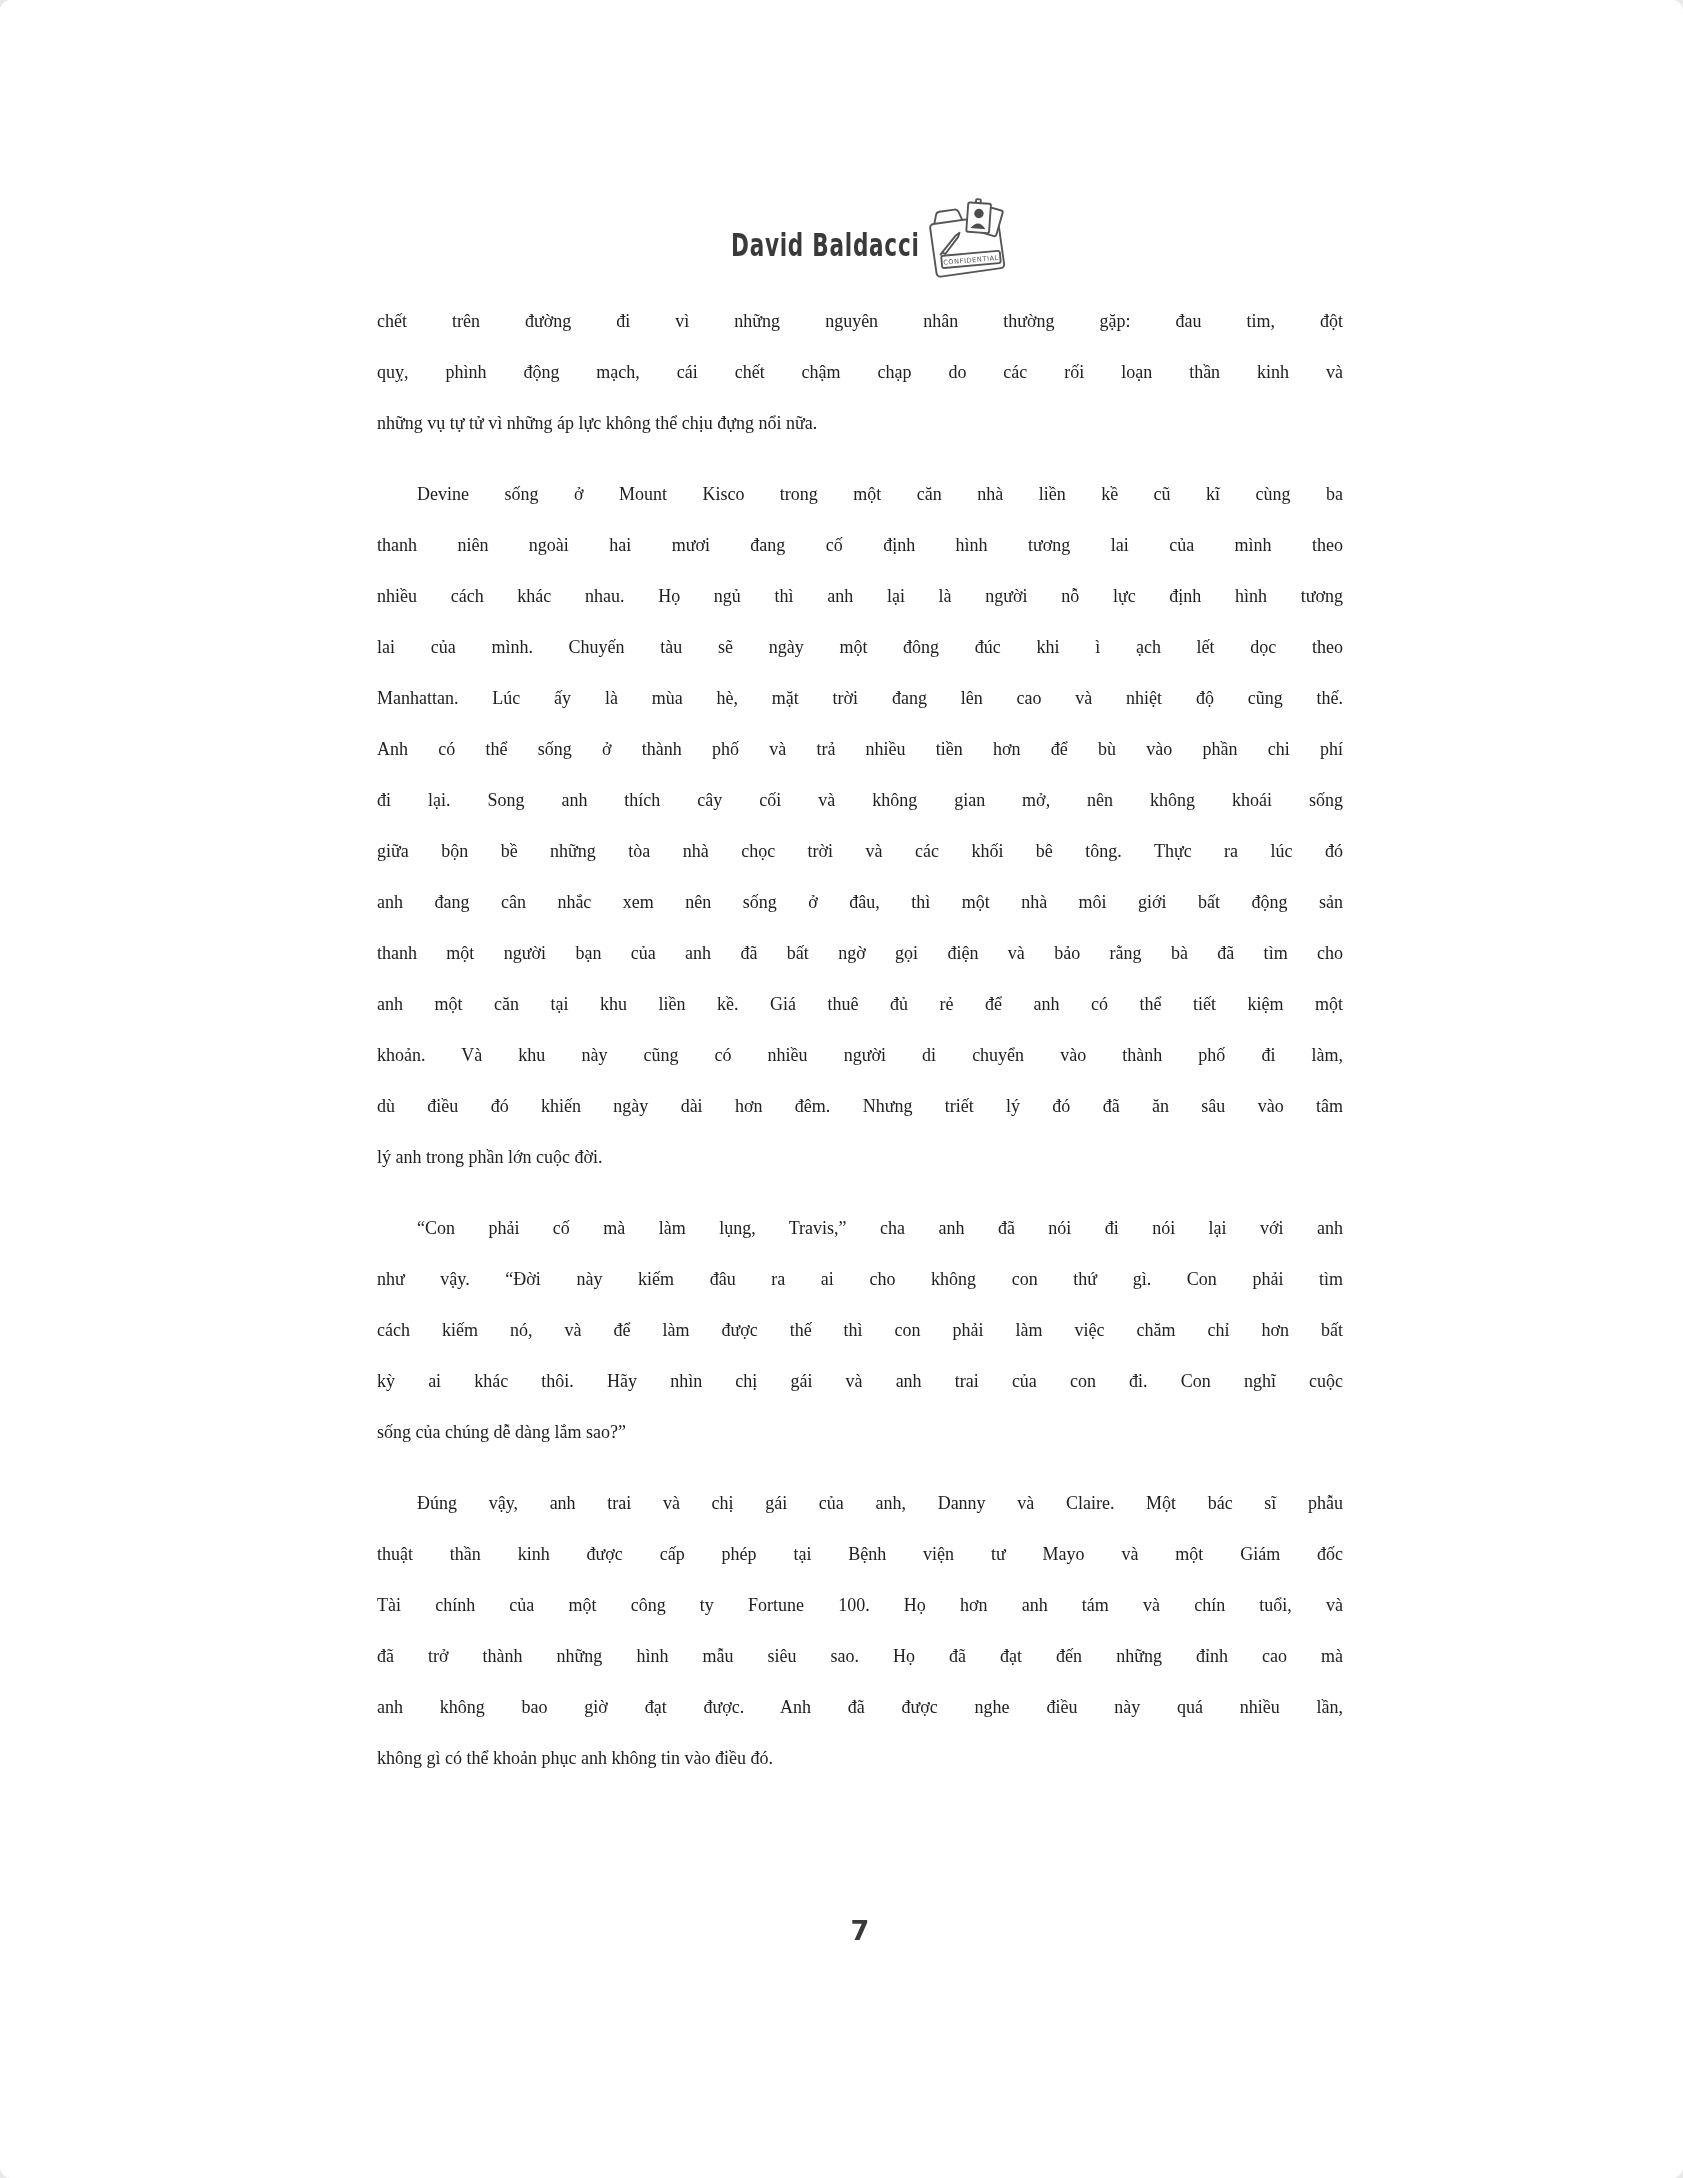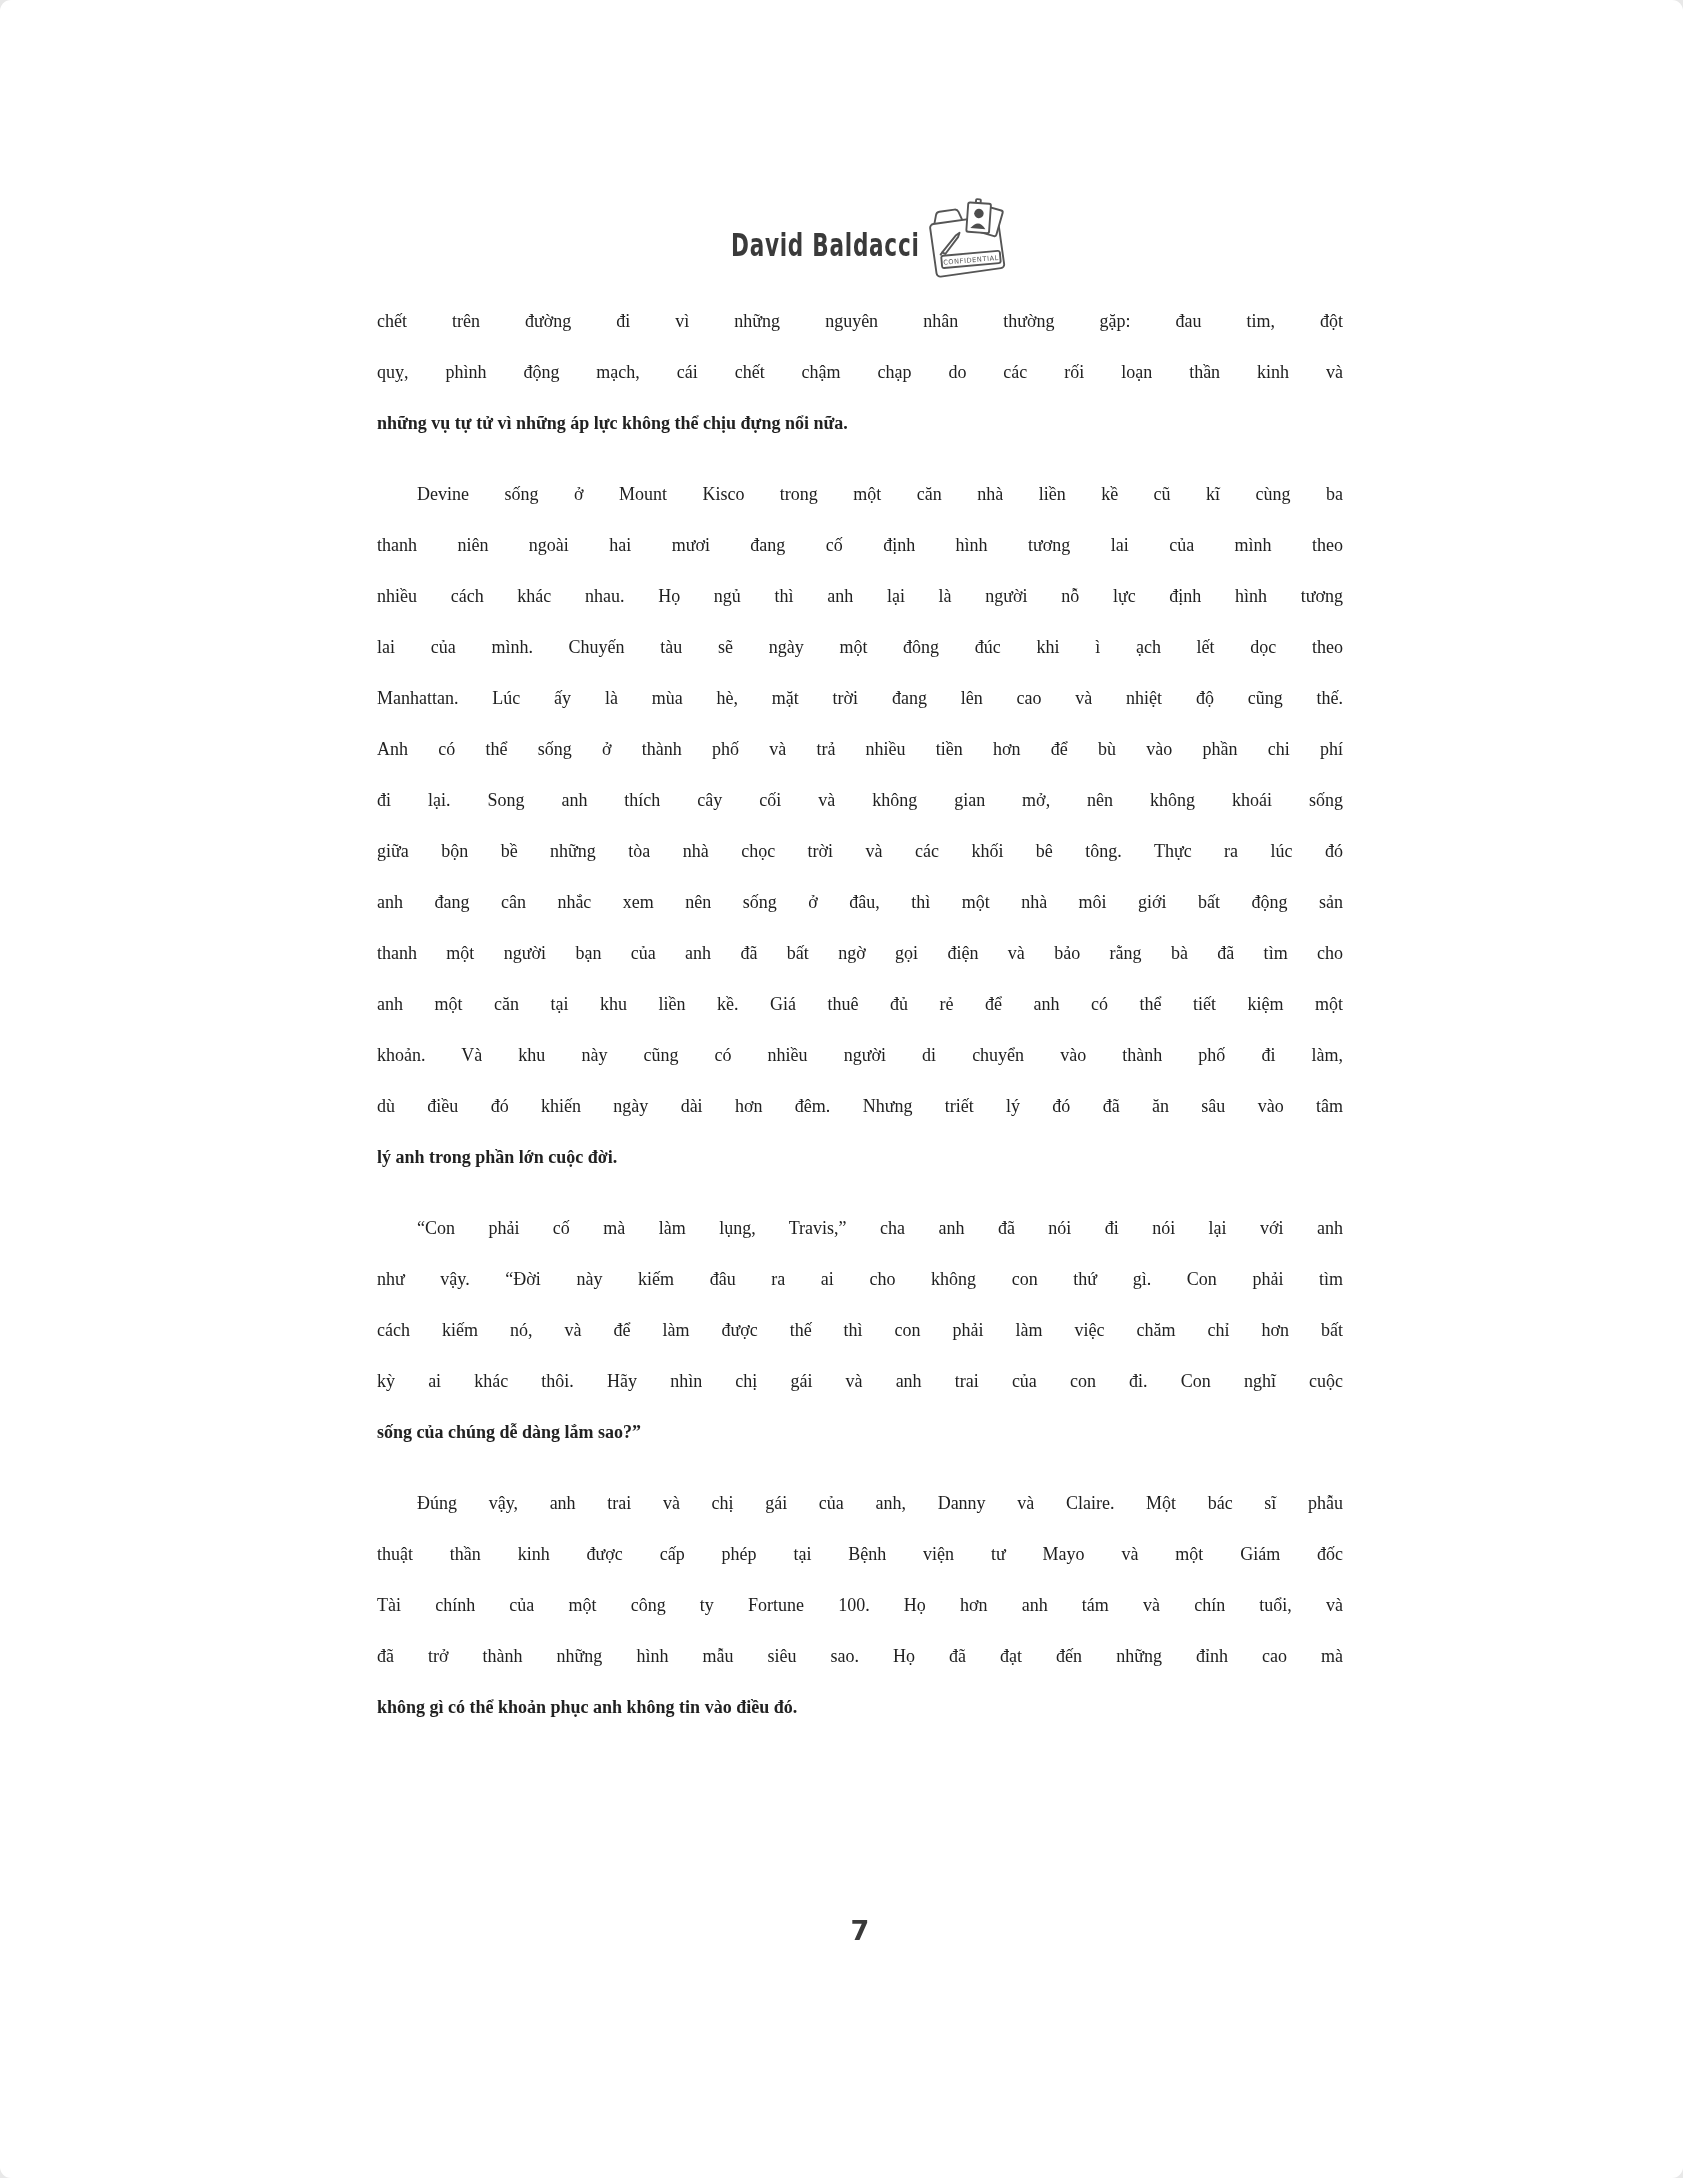--- a/index.html
+++ b/index.html
@@ -33,21 +33,21 @@
     font-size:18px; line-height:51px;
     color:var(--text,#212121);
   }
   .para + .para { margin-top:20px; }
   .line {
     height:51px;
     white-space:nowrap;
     text-align:justify;
     text-align-last:justify;
   }
-  .line--last { text-align:right; text-align-last:left;font-weight:bold; }
+  .line--last { text-align:right; text-align-last:left; }
   .line--indent { text-indent:40px; }
 
   
   .page-number {
     position:absolute; left:377px; top:1915px; width:966px;
     text-align:center;
     font-family:"DejaVu Sans","Liberation Sans",sans-serif;
     font-weight:bold; font-size:27px;
     color:var(--logo,#3a3a3a);
   }
@@ -118,20 +118,21 @@
         <div class="line">như vậy. “Đời này kiếm đâu ra ai cho không con thứ gì. Con phải tìm</div>
         <div class="line">cách kiếm nó, và để làm được thế thì con phải làm việc chăm chỉ hơn bất</div>
         <div class="line">kỳ ai khác thôi. Hãy nhìn chị gái và anh trai của con đi. Con nghĩ cuộc</div>
         <div class="line line--last">sống của chúng dễ dàng lắm sao?”</div>
       </div>
       <div class="para">
         <div class="line line--indent">Đúng vậy, anh trai và chị gái của anh, Danny và Claire. Một bác sĩ phẫu</div>
         <div class="line">thuật thần kinh được cấp phép tại Bệnh viện tư Mayo và một Giám đốc</div>
         <div class="line">Tài chính của một công ty Fortune 100. Họ hơn anh tám và chín tuổi, và</div>
         <div class="line">đã trở thành những hình mẫu siêu sao. Họ đã đạt đến những đỉnh cao mà</div>
+        <div class="line">anh không bao giờ đạt được. Anh đã được nghe điều này quá nhiều lần,</div>
         <div class="line line--last">không gì có thể khoản phục anh không tin vào điều đó.</div>
       </div>
     </main>
 
   <footer>
     <div class="page-number">7</div>
   </footer>
 
 </div>
 

